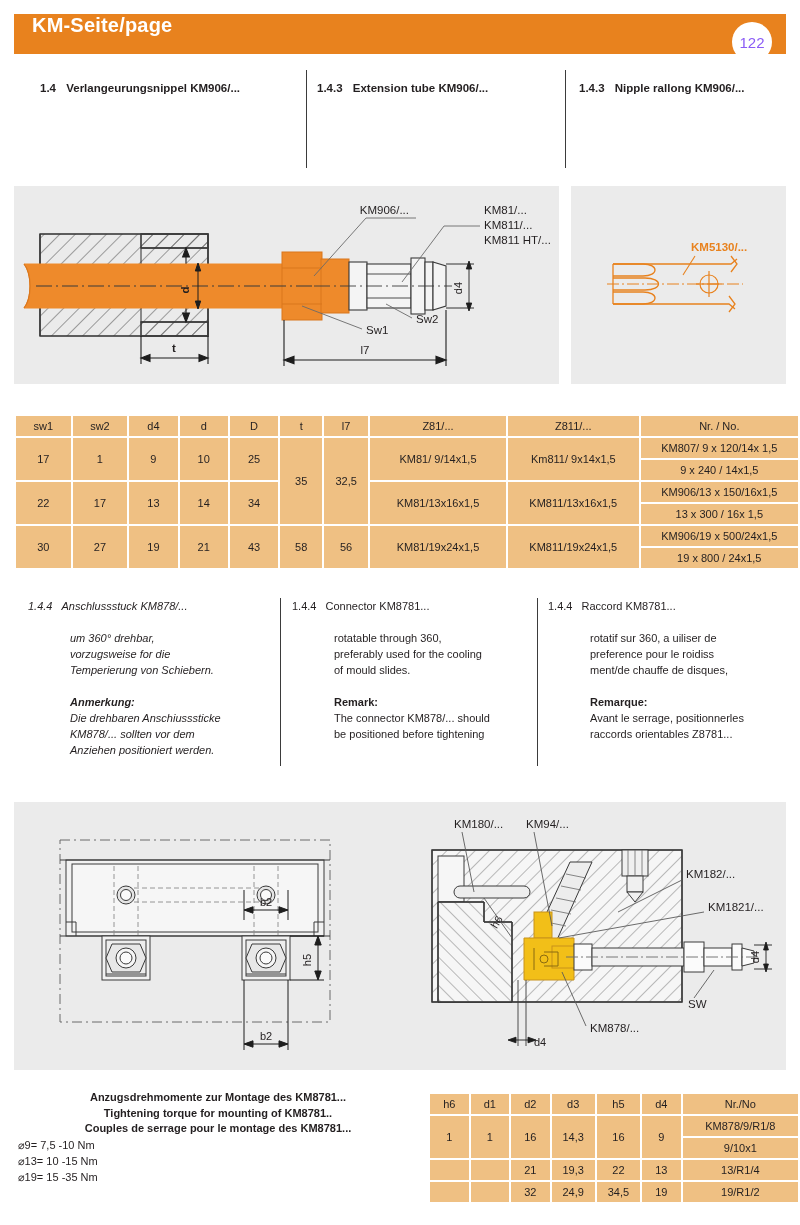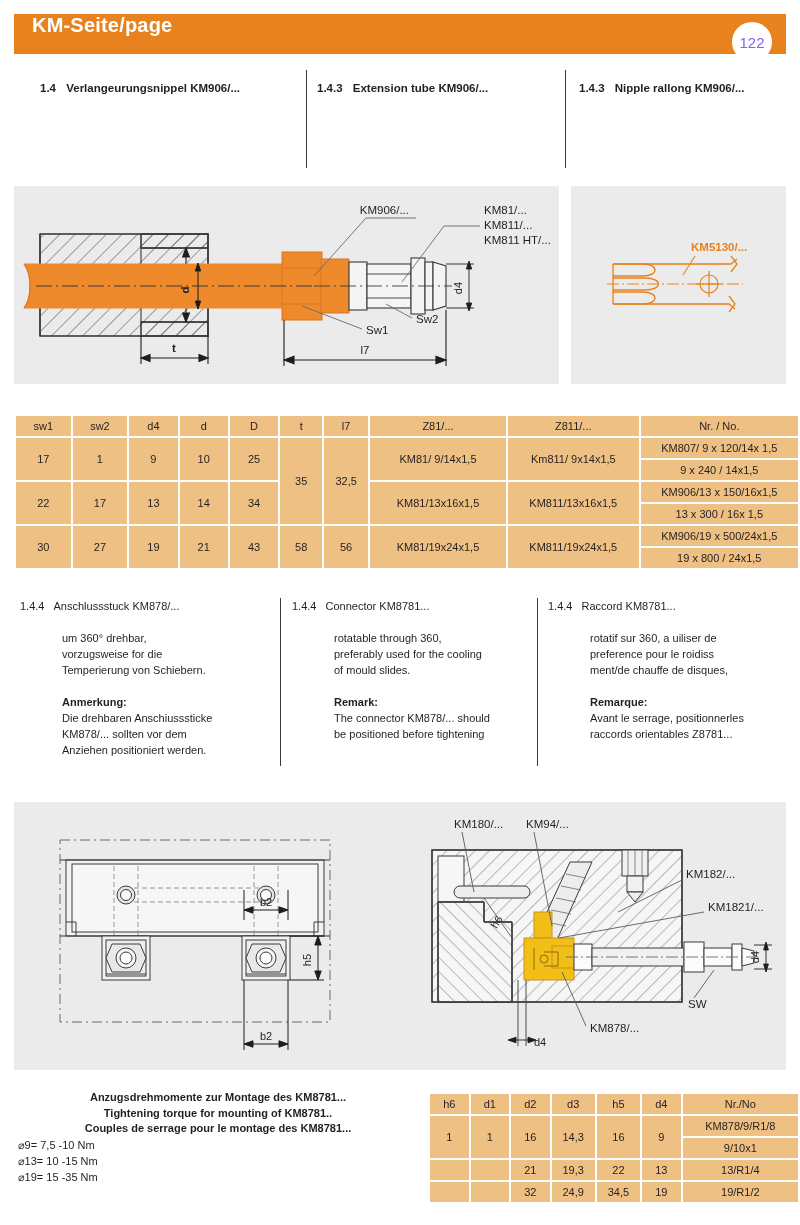--- a/index.html
+++ b/index.html
@@ -106,21 +106,21 @@
   .text-row {
     position: absolute;
     left: 14px; top: 598px;
     width: 772px; height: 172px;
   }
   .text-col {
     position: absolute; top: 0;
     font-size: 11px;
     line-height: 16px;
   }
-  .tc1 { left: 6px; width: 265px; }
+  .tc1 { left: 14px; width: 265px; font-style: italic; }
   .tc2 { left: 278px; width: 250px; }
   .tc3 { left: 534px; width: 255px; }
   .tdiv {
     position: absolute; top: 0;
     width: 1px; height: 168px;
     background: #3b3b3b;
   }
   .tdiv-a { left: 266px; }
   .tdiv-b { left: 523px; }
   .tc-head { margin-bottom: 12px; }

